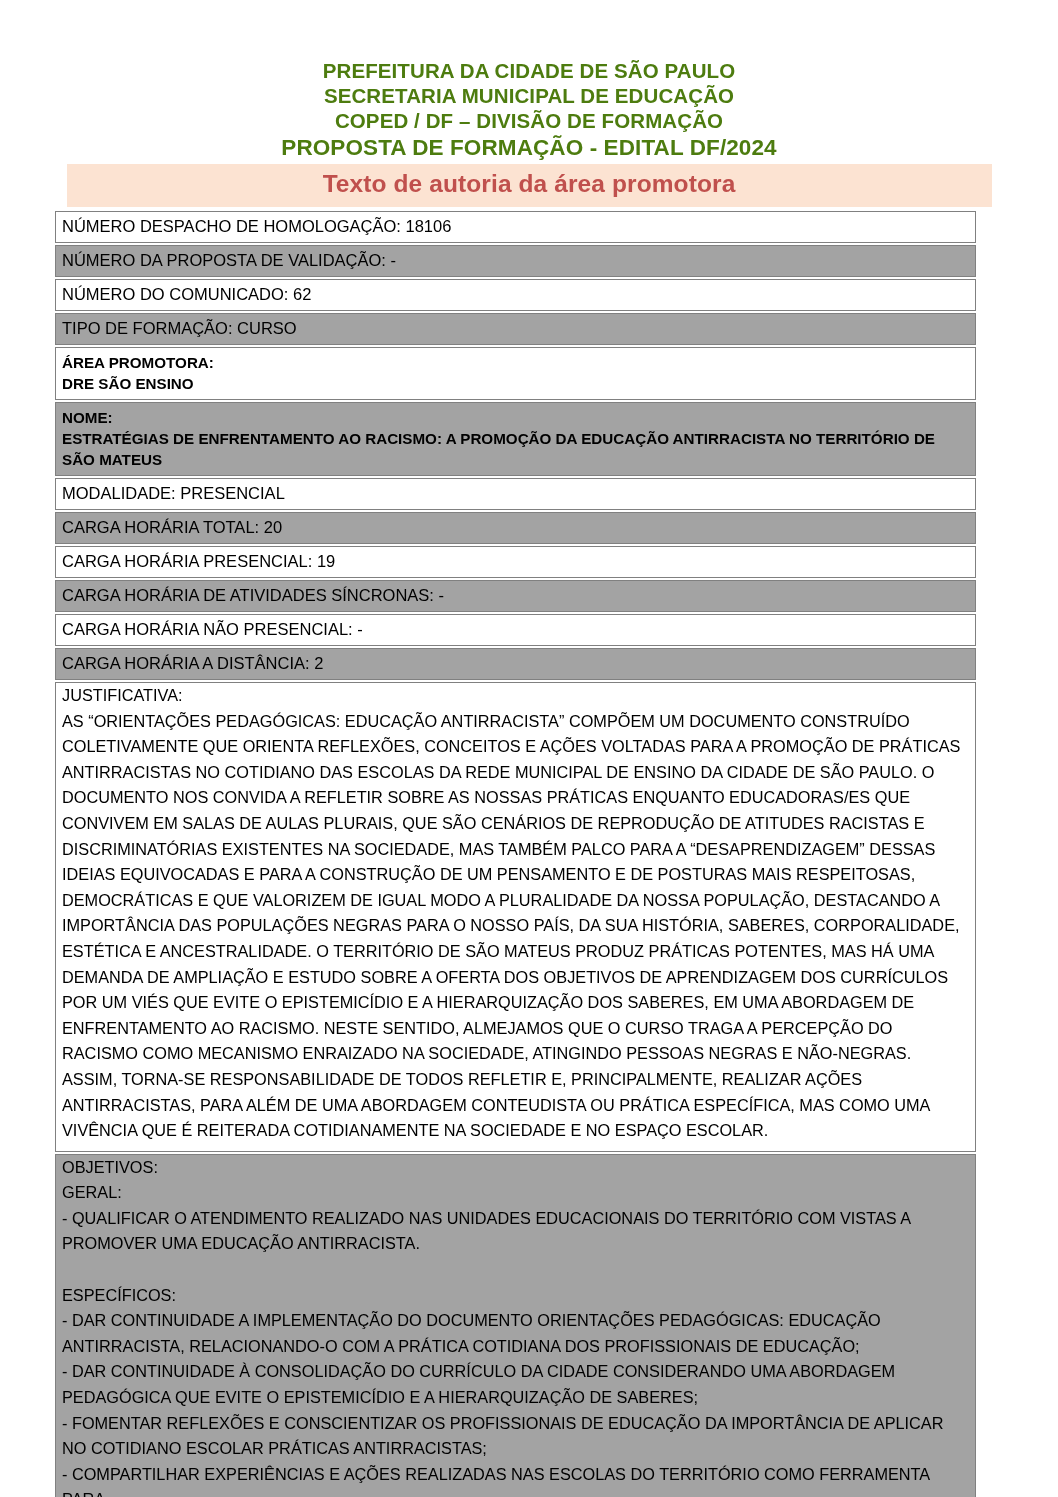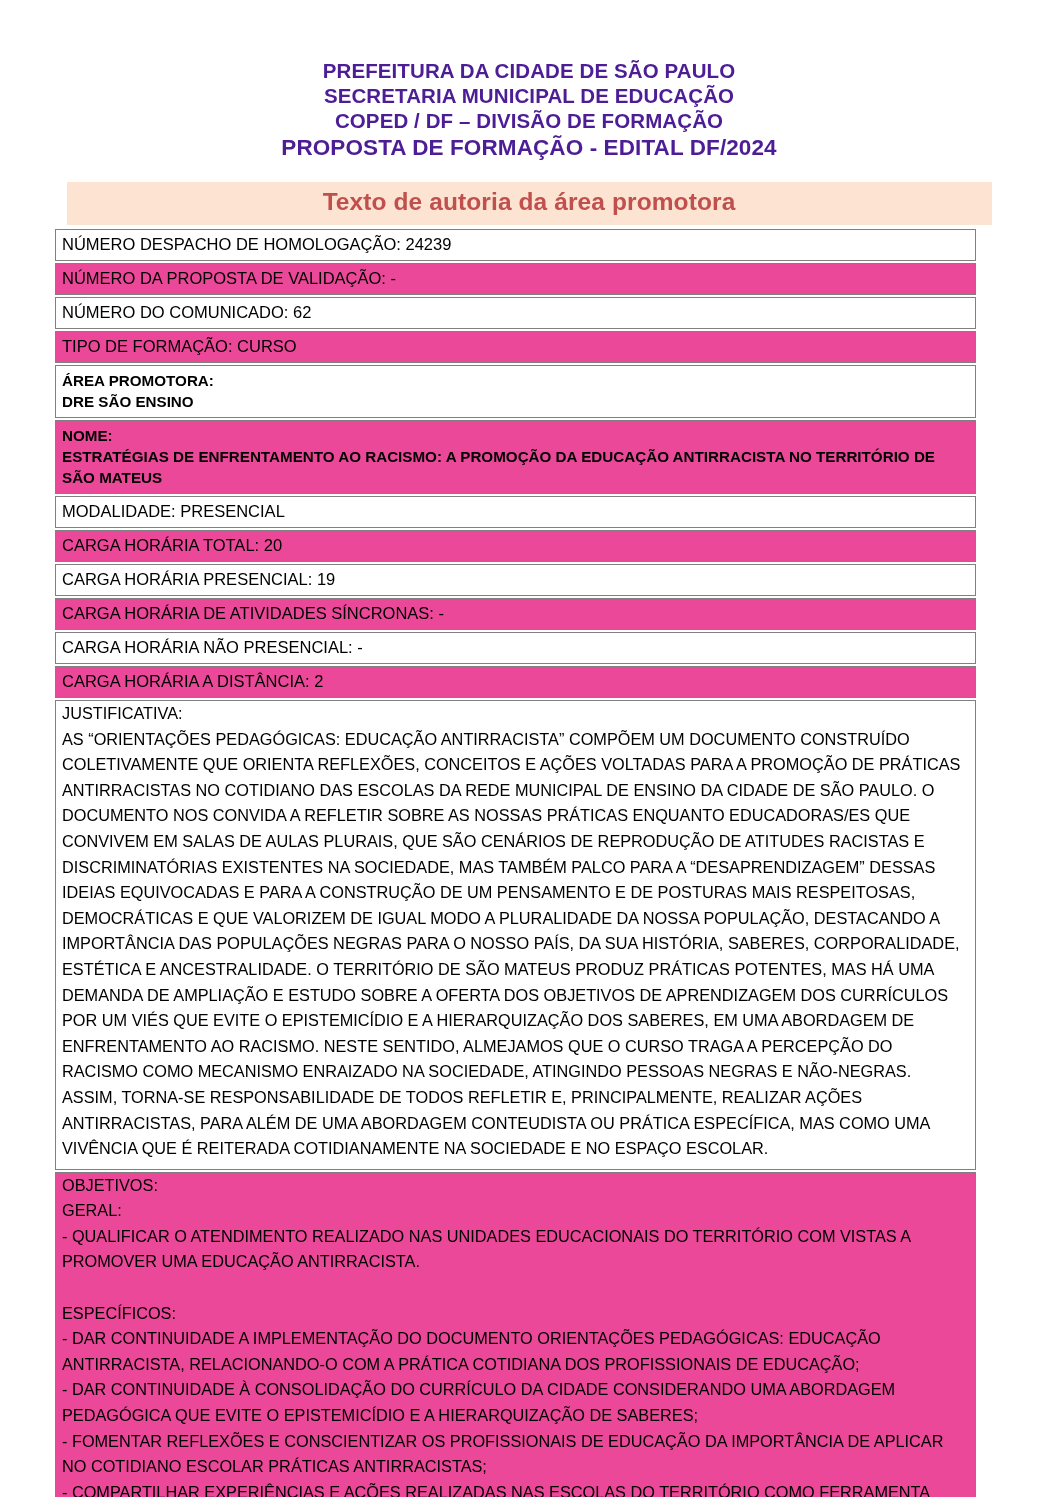--- a/index.html
+++ b/index.html
@@ -28,31 +28,31 @@
   
   .doc-heading {
     padding-top: 58px;
     text-align: center;
   }
   .doc-heading .hline {
     font-size: 20.5px;
     font-weight: bold;
     letter-spacing: 0.1px;
     line-height: 25px;
-    color: #4c1d95;
+    color: #4d7c0f;
     white-space: nowrap;
   }
   .doc-heading .hline.big {
     font-size: 22.5px;
     line-height: 29px;
   }
 
   
   .banner {
-    margin: 20px auto 0 auto;
+    margin: 2px auto 0 auto;
     width: 925px;
     background: #fce3d2;
     text-align: center;
     padding: 5px 0 9px 0;
     box-sizing: border-box;
   }
   .banner-text {
     font-size: 24.5px;
     font-weight: bold;
     color: #c0504d;
@@ -71,21 +71,21 @@
   .form-table td {
     border: 1px solid #808080;
     padding: 4px 6px 5px 6px;
     vertical-align: top;
     font-size: 16.5px;
     line-height: 21px;
     background: #ffffff;
     word-wrap: break-word;
   }
   .form-table td.shaded {
-    background: #ec4899;
+    background: #a3a3a3;
   }
   .form-table td.bold {
     font-weight: bold;
     font-size: 15.2px;
     line-height: 21px;
     margin-top: 34px;
   }
   .form-table td.body-block {
     font-size: 16.3px;
     line-height: 25.6px;
@@ -106,21 +106,21 @@
     <div class="hline big">PROPOSTA DE FORMAÇÃO - EDITAL DF/2024</div>
   </div>
 
   <div class="banner">
     <div class="banner-text">Texto de autoria da área promotora</div>
   </div>
 
   <table class="form-table">
     <tbody>
       <tr>
-        <td>NÚMERO DESPACHO DE HOMOLOGAÇÃO:  24239</td>
+        <td>NÚMERO DESPACHO DE HOMOLOGAÇÃO:  18106</td>
       </tr>
       <tr>
         <td class="shaded">NÚMERO DA PROPOSTA DE VALIDAÇÃO:   -</td>
       </tr>
       <tr>
         <td>NÚMERO DO COMUNICADO:  62</td>
       </tr>
       <tr>
         <td class="shaded">TIPO DE FORMAÇÃO: CURSO</td>
       </tr>

